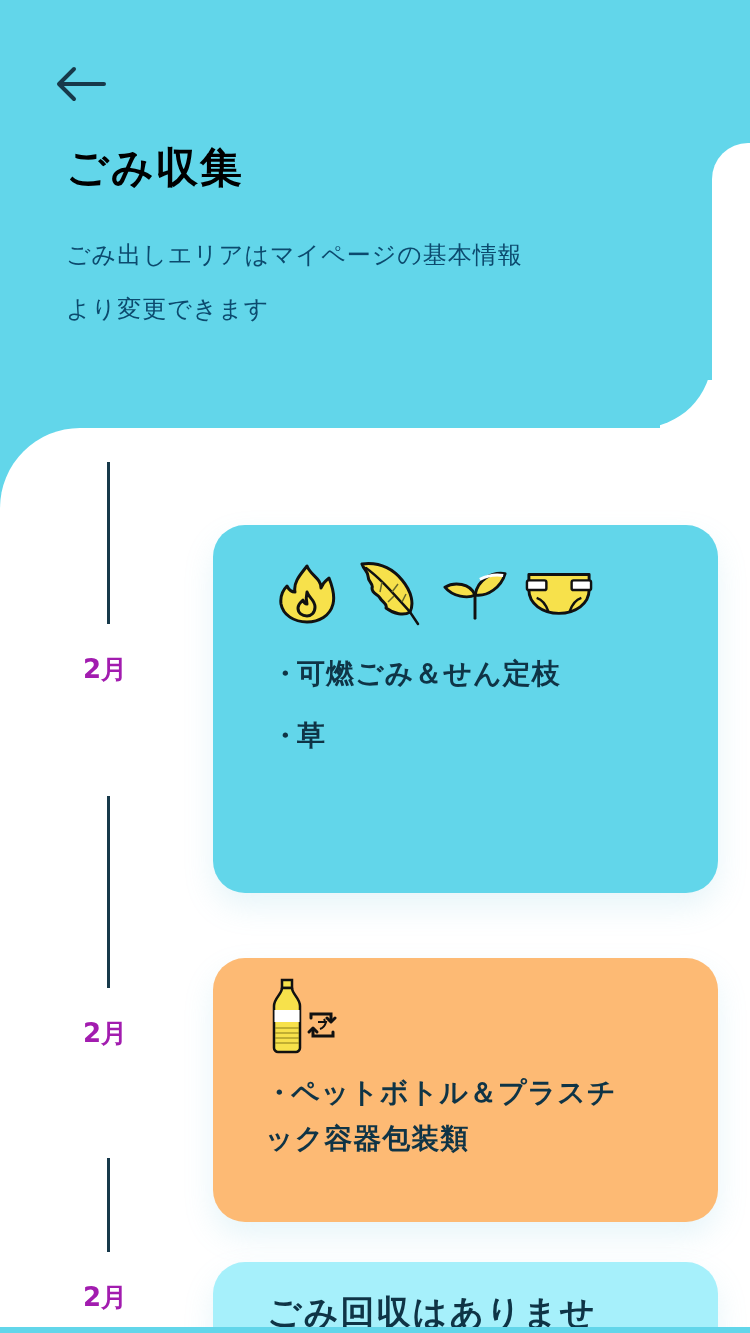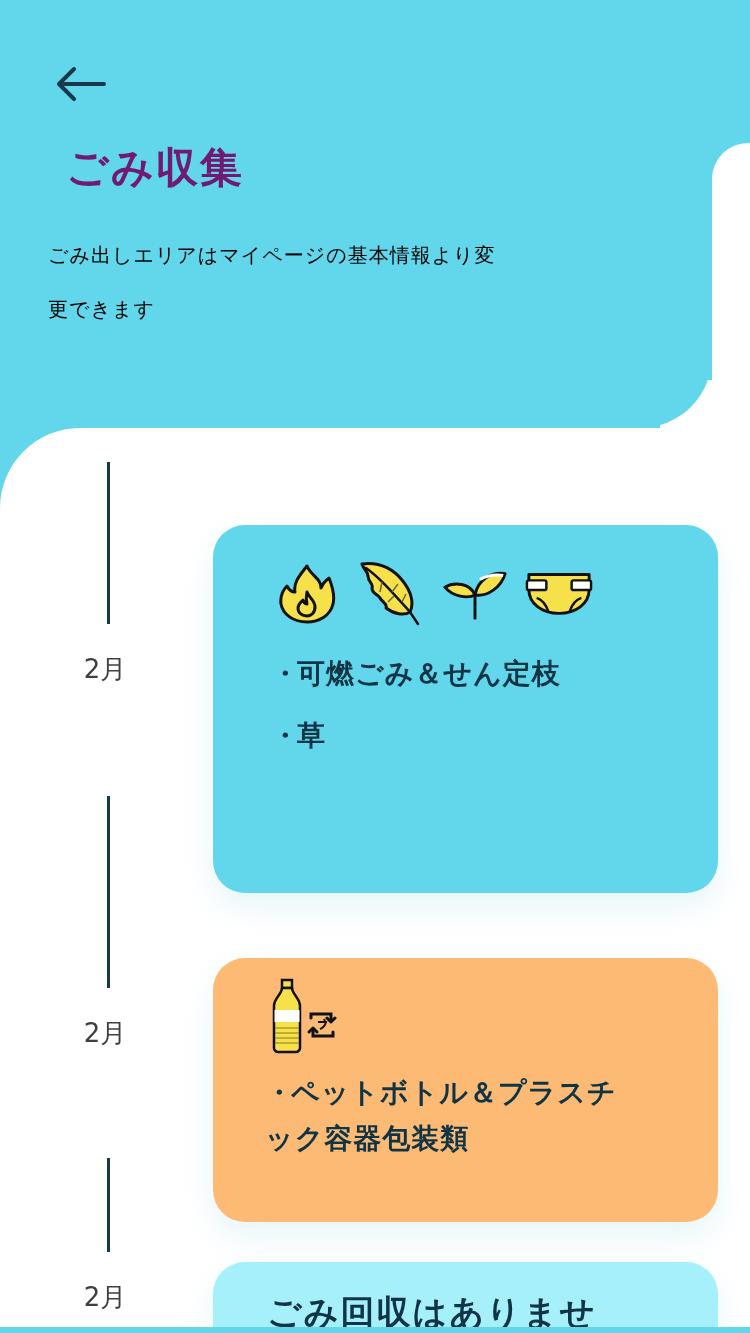--- a/index.html
+++ b/index.html
@@ -8,26 +8,26 @@
 
   
   .bg-cyan { position: absolute; left: 0; top: 0; width: 750px; height: 1333px; background: #62d6ea; }
   .white-right { position: absolute; left: 712px; top: 143px; width: 80px; height: 1300px; background: #ffffff; border-top-left-radius: 36px; }
   .header-panel { position: absolute; left: 0; top: 0; width: 712px; height: 428px; background: #62d6ea; border-bottom-right-radius: 72px; }
   .white-body { position: absolute; left: 0; top: 428px; width: 750px; height: 905px; background: #ffffff; border-top-left-radius: 80px; }
   .white-fill { position: absolute; left: 660px; top: 380px; width: 90px; height: 60px; background: #ffffff; }
 
   
   .back-btn { position: absolute; left: 48px; top: 60px; width: 64px; height: 48px; display: flex; align-items: center; justify-content: center; cursor: pointer; }
-  .page-title { position: absolute; left: 66px; top: 140px; font-size: 42px; font-weight: bold; letter-spacing: 2px; color: #701a75; }
-  .page-desc { position: absolute; left: 48px; top: 228px; width: 460px; font-size: 20px; line-height: 54px; color: #000000; letter-spacing: 1px; }
+  .page-title { position: absolute; left: 66px; top: 140px; font-size: 42px; font-weight: bold; letter-spacing: 2px; color: #000000; }
+  .page-desc { position: absolute; left: 66px; top: 228px; width: 460px; font-size: 24px; line-height: 54px; color: #0c4a6e; letter-spacing: 1px; }
 
   
   .tl-line { position: absolute; left: 107px; width: 3px; background: #17394a; }
-  .date { position: absolute; left: 40px; width: 130px; text-align: center; color: #404040; font-weight: normal; }
+  .date { position: absolute; left: 40px; width: 130px; text-align: center; color: #a21caf; font-weight: bold; }
   .date .month { display: block; font-size: 26px; line-height: 30px; }
   .date .day { display: block; margin-top: 12px; }
   .date .day-num { font-size: 50px; line-height: 56px; }
   .date .day-unit { font-size: 26px; margin-left: 2px; }
 
   
   .card { position: absolute; left: 213px; width: 505px; border-radius: 32px; box-shadow: 0 14px 30px rgba(120, 200, 220, 0.18); }
   .card-1 { top: 525px; height: 368px; background: #62d6ea; }
   .card-2 { top: 958px; height: 264px; background: #fdba74; }
   .card-3 { top: 1262px; height: 140px; background: #a6f0fb; }

